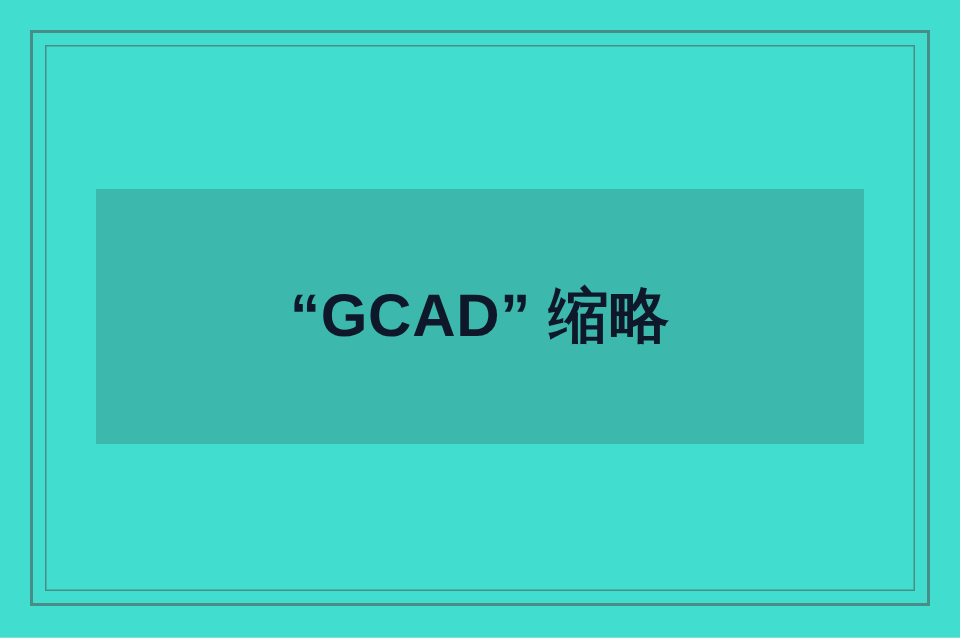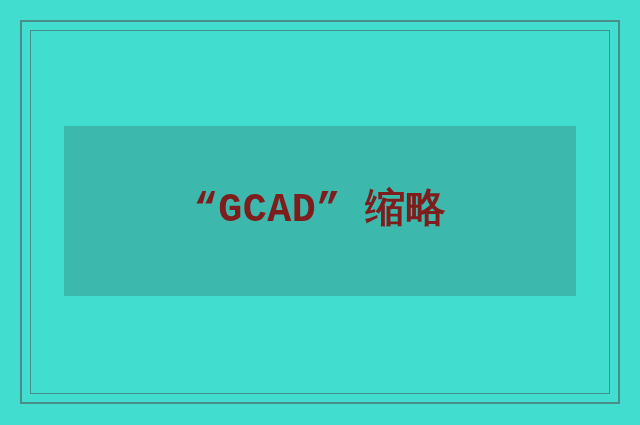--- a/index.html
+++ b/index.html
@@ -53,22 +53,22 @@
     width: 512px;
     height: 170px;
     background: #3cb8ad;
     display: flex;
     align-items: center;
     justify-content: center;
     box-sizing: border-box;
   }
 
   .banner-title {
-    color: #7f1d1d;
-    font-family: Liberation Mono, monospace;
+    color: #0f172a;
+    font-family: Liberation Sans, sans-serif;
     font-size: 40px;
     font-weight: bold;
     line-height: 1.1;
     letter-spacing: 0.5px;
     white-space: nowrap;
     text-align: center;
     margin: 0;
     padding: 0;
     user-select: none;
   }

